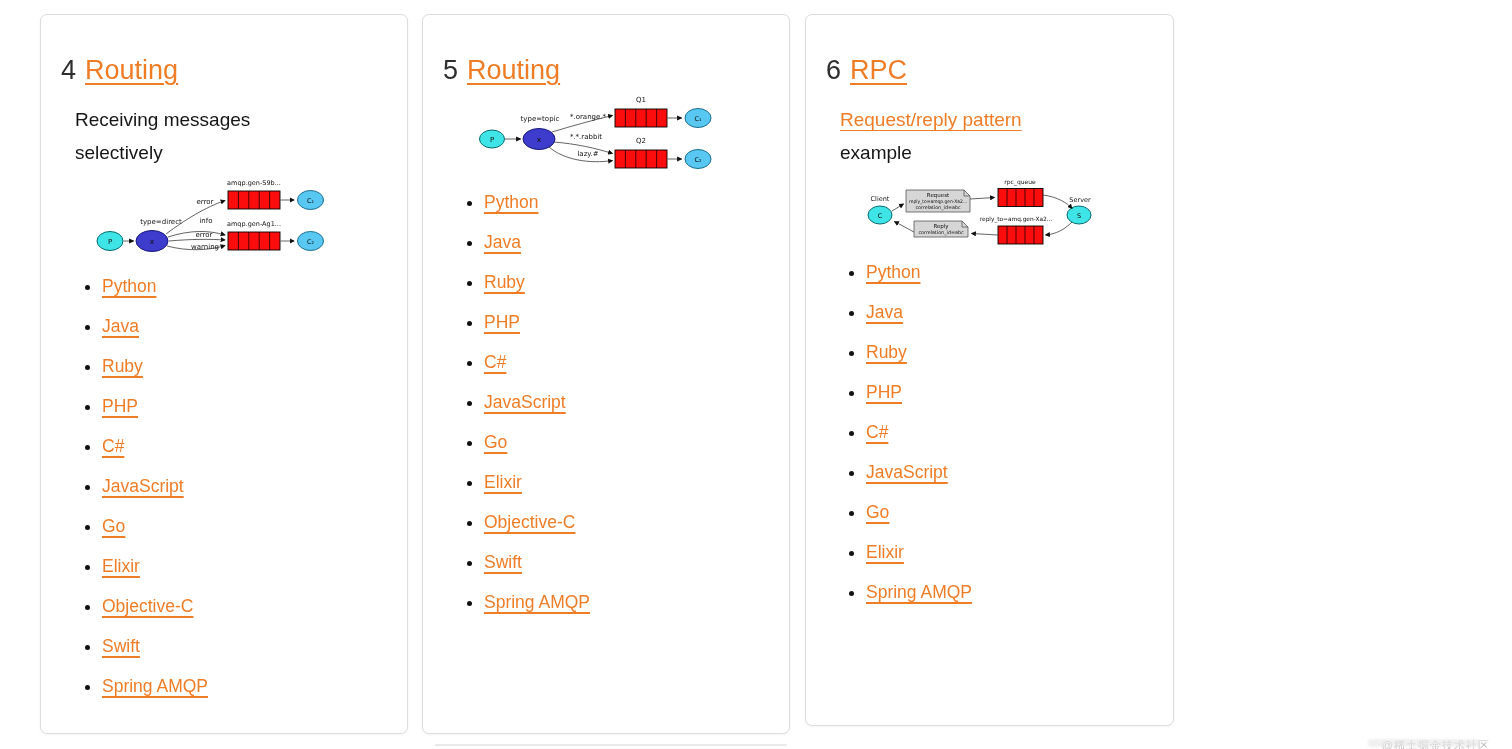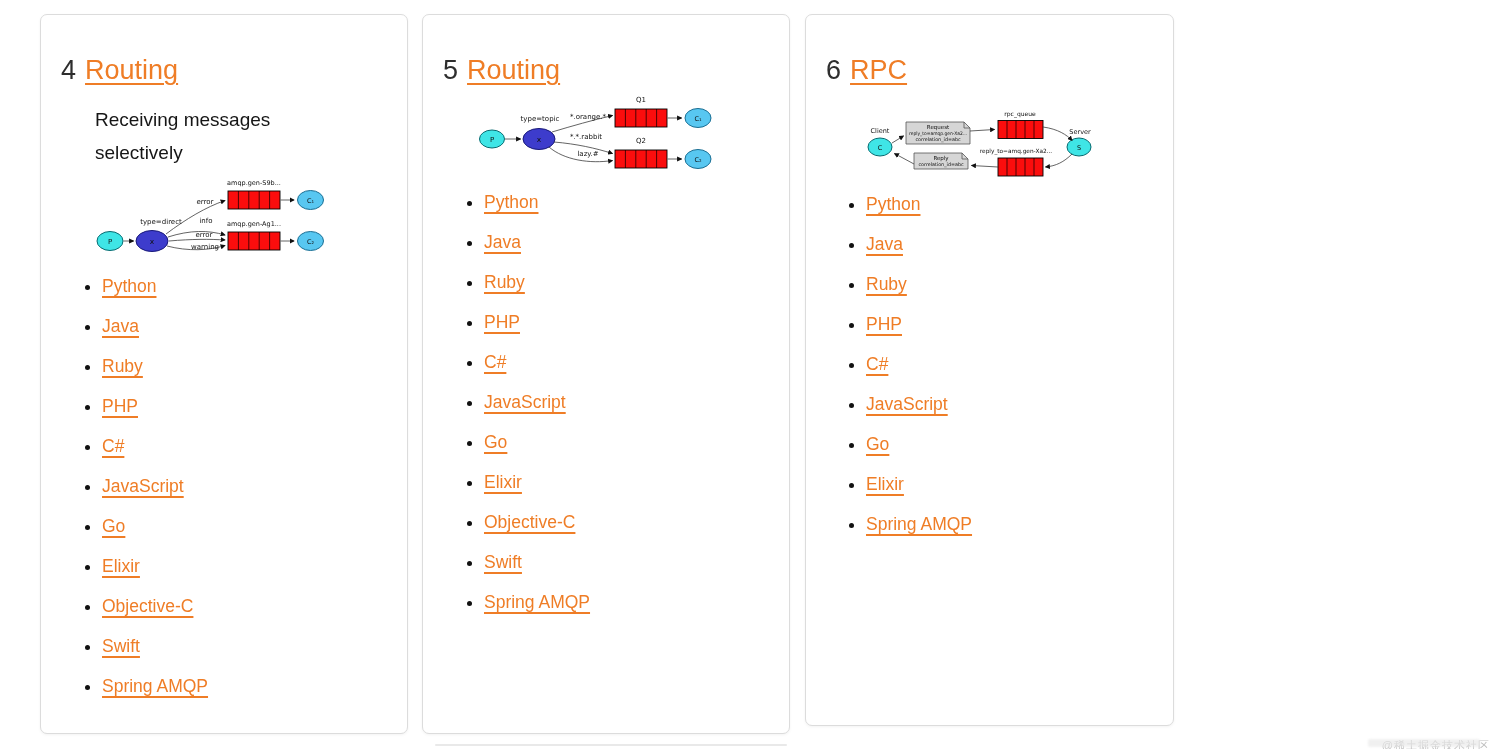--- a/index.html
+++ b/index.html
@@ -13,21 +13,21 @@
   .stage{position:relative;width:1512px;height:749px;}
   .card{position:absolute;top:14px;background:#fff;border:1px solid var(--card-border);
     border-radius:7px;box-shadow:0 1px 3px rgba(0,0,0,.05);}
   .card-1{left:40px;width:368px;height:720px;}
   .card-2{left:422px;width:368px;height:720px;}
   .card-3{left:805px;width:369px;height:712px;}
   h2.card-heading{margin:40px 0 0 20px;font-size:27px;line-height:30px;font-weight:400;
     display:flex;align-items:baseline;gap:9px;color:#2e2e2e;}
   h2.card-heading a{font-weight:400;color:var(--accent-orange);cursor:pointer;
     text-decoration:underline;text-decoration-thickness:2px;text-underline-offset:4px;}
-  .card-desc{margin:18px 0 0 54px;width:262px;font-size:19px;line-height:33px;color:#161616;}
+  .card-desc{margin:18px 0 0 34px;width:262px;font-size:19px;line-height:33px;color:#161616;}
   .card-desc a{display:block;color:var(--accent-orange);cursor:pointer;
     text-decoration:underline;text-underline-offset:4px;}
   .card-desc .desc-plain{display:block;}
   .diagram{display:block;margin:4px 0 0 48px;}
   .card-2 .diagram{margin-left:55px;}
   .card-3 .diagram{margin-left:58px;margin-top:2px;}
   .diagram text{font-family:"DejaVu Sans",sans-serif;fill:#111;}
   .diagram .edge{fill:none;stroke:#3c3c3c;stroke-width:.8;}
   .diagram .qrect{fill:var(--queue-red);stroke:#000;stroke-width:.9;}
   .diagram .qdiv{stroke:#000;stroke-width:.7;}
@@ -183,20 +183,22 @@
       <li><a>Spring AMQP</a></li>
     </ul>
   </section>
 
   <section class="card card-3">
     <h2 class="card-heading">
       <span>6</span>
       <a>RPC</a>
     </h2>
     <p class="card-desc">
+      <a>Request/reply pattern</a>
+      <span class="desc-plain">example</span>
     </p>
 
     <svg class="diagram" width="230" height="86" viewBox="0 0 230 86">
       <defs>
         <marker id="ar3" viewBox="0 0 10 10" refX="8.5" refY="5" markerWidth="6.5" markerHeight="6.5" orient="auto-start-reverse">
           <path d="M0,0 L10,5 L0,10 z" fill="#111"></path>
         </marker>
       </defs>
       <text x="16" y="30" font-size="6.5" text-anchor="middle">Client</text>
       <ellipse cx="16" cy="44" rx="12" ry="9" fill="var(--producer-cyan)" stroke="#066a70" stroke-width="1"></ellipse>

